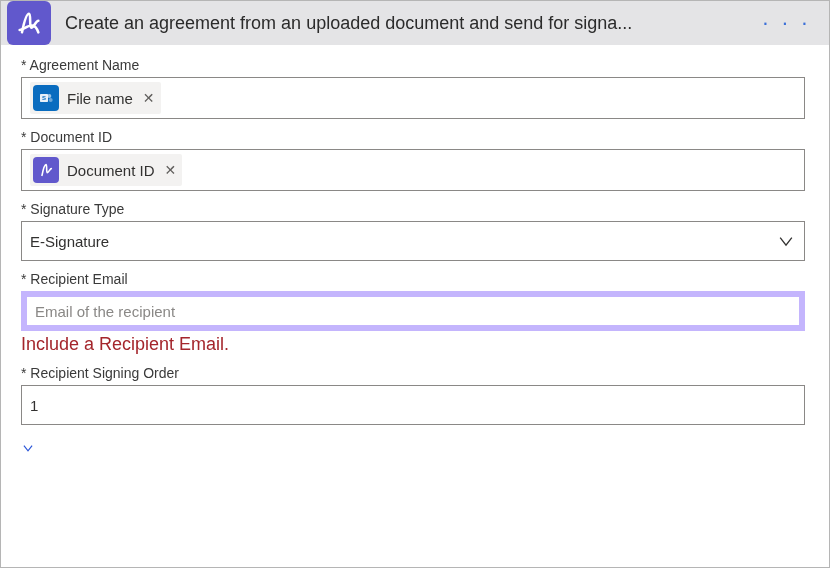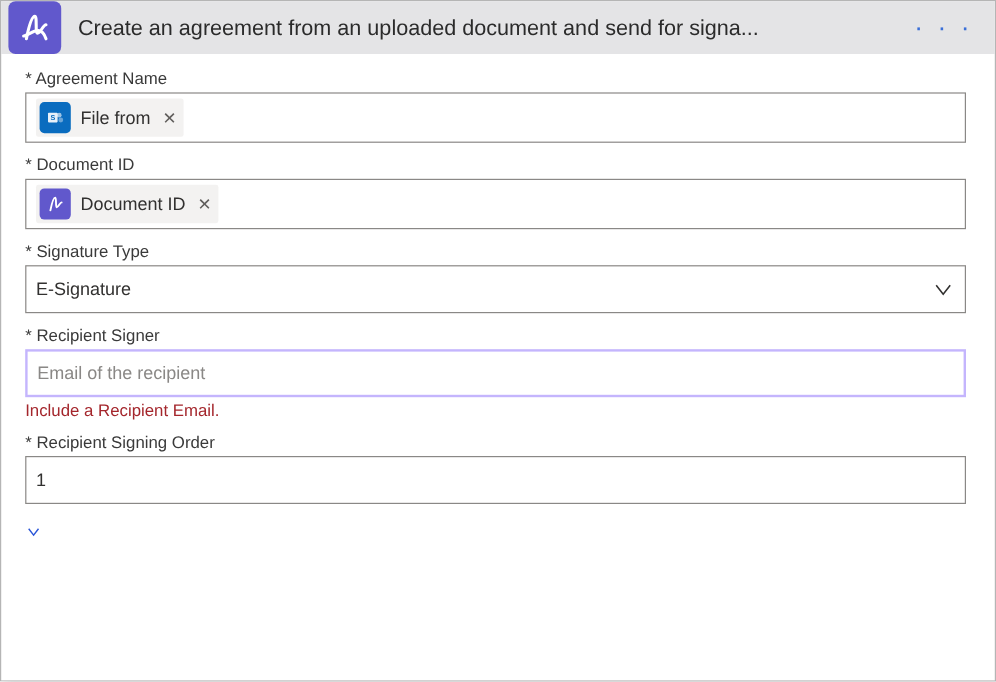--- a/index.html
+++ b/index.html
@@ -68,21 +68,21 @@
 
   .input-box {
     border: 1px solid #8a8886;
     min-height: 40px;
     display: flex;
     align-items: center;
     padding: 4px 8px;
     font-size: 15px;
     background: #ffffff;
   }
-  .input-box.error { border: 2px solid #c4b5fd; }
+  .input-box.error { border: 6px solid #c4b5fd; }
   .input-box.select { justify-content: space-between; cursor: pointer; }
   .placeholder { color: #8a8886; }
   .value { color: #323130; }
 
   .token {
     display: inline-flex;
     align-items: center;
     background: #f3f2f1;
     border-radius: 2px;
     padding: 3px 6px 3px 3px;
@@ -101,21 +101,21 @@
   .token-x {
     font-size: 14px;
     color: #605e5c;
     cursor: pointer;
     margin-left: 2px;
   }
   .chevron svg { display:block; }
 
   .error-text {
     color: #a4262c;
-    font-size: 14px;
+    font-size: 18px;
     margin-top: 3px;
   }
 
   .advanced {
     color: #2b56d8;
     font-size: 15px;
     display: inline-flex;
     align-items: center;
     gap: 6px;
     cursor: pointer;
@@ -146,21 +146,21 @@
       <div class="input-box">
         <span class="token">
           <span class="token-icon sp">
             <svg width="16" height="16" viewBox="0 0 24 24">
               <rect x="3" y="6" width="12" height="12" rx="1" fill="#ffffff" opacity="0.9"></rect>
               <text x="9" y="15" font-size="9" font-weight="bold" text-anchor="middle" fill="#0a6cbf">S</text>
               <circle cx="17" cy="9" r="3" fill="#ffffff" opacity="0.6"></circle>
               <circle cx="19" cy="15" r="3" fill="#ffffff" opacity="0.4"></circle>
             </svg>
           </span>
-          <span class="token-label">File from</span>
+          <span class="token-label">File name</span>
           <span class="token-x">✕</span>
         </span>
       </div>
     </div>
 
     
     <div class="field">
       <div class="label req">Document ID</div>
       <div class="input-box">
         <span class="token">
@@ -183,21 +183,21 @@
         <span class="chevron">
           <svg width="20" height="20" viewBox="0 0 24 24">
               <path d="M5 8 L12 17 L19 8" stroke="#323130" stroke-width="1.6" fill="none"></path>
             </svg>
         </span>
       </div>
     </div>
 
     
     <div class="field">
-      <div class="label req">Recipient Signer</div>
+      <div class="label req">Recipient Email</div>
       <div class="input-box error">
         <span class="placeholder">Email of the recipient</span>
       </div>
       <div class="error-text">Include a Recipient Email.</div>
     </div>
 
     
     <div class="field">
       <div class="label req">Recipient Signing Order</div>
       <div class="input-box">

